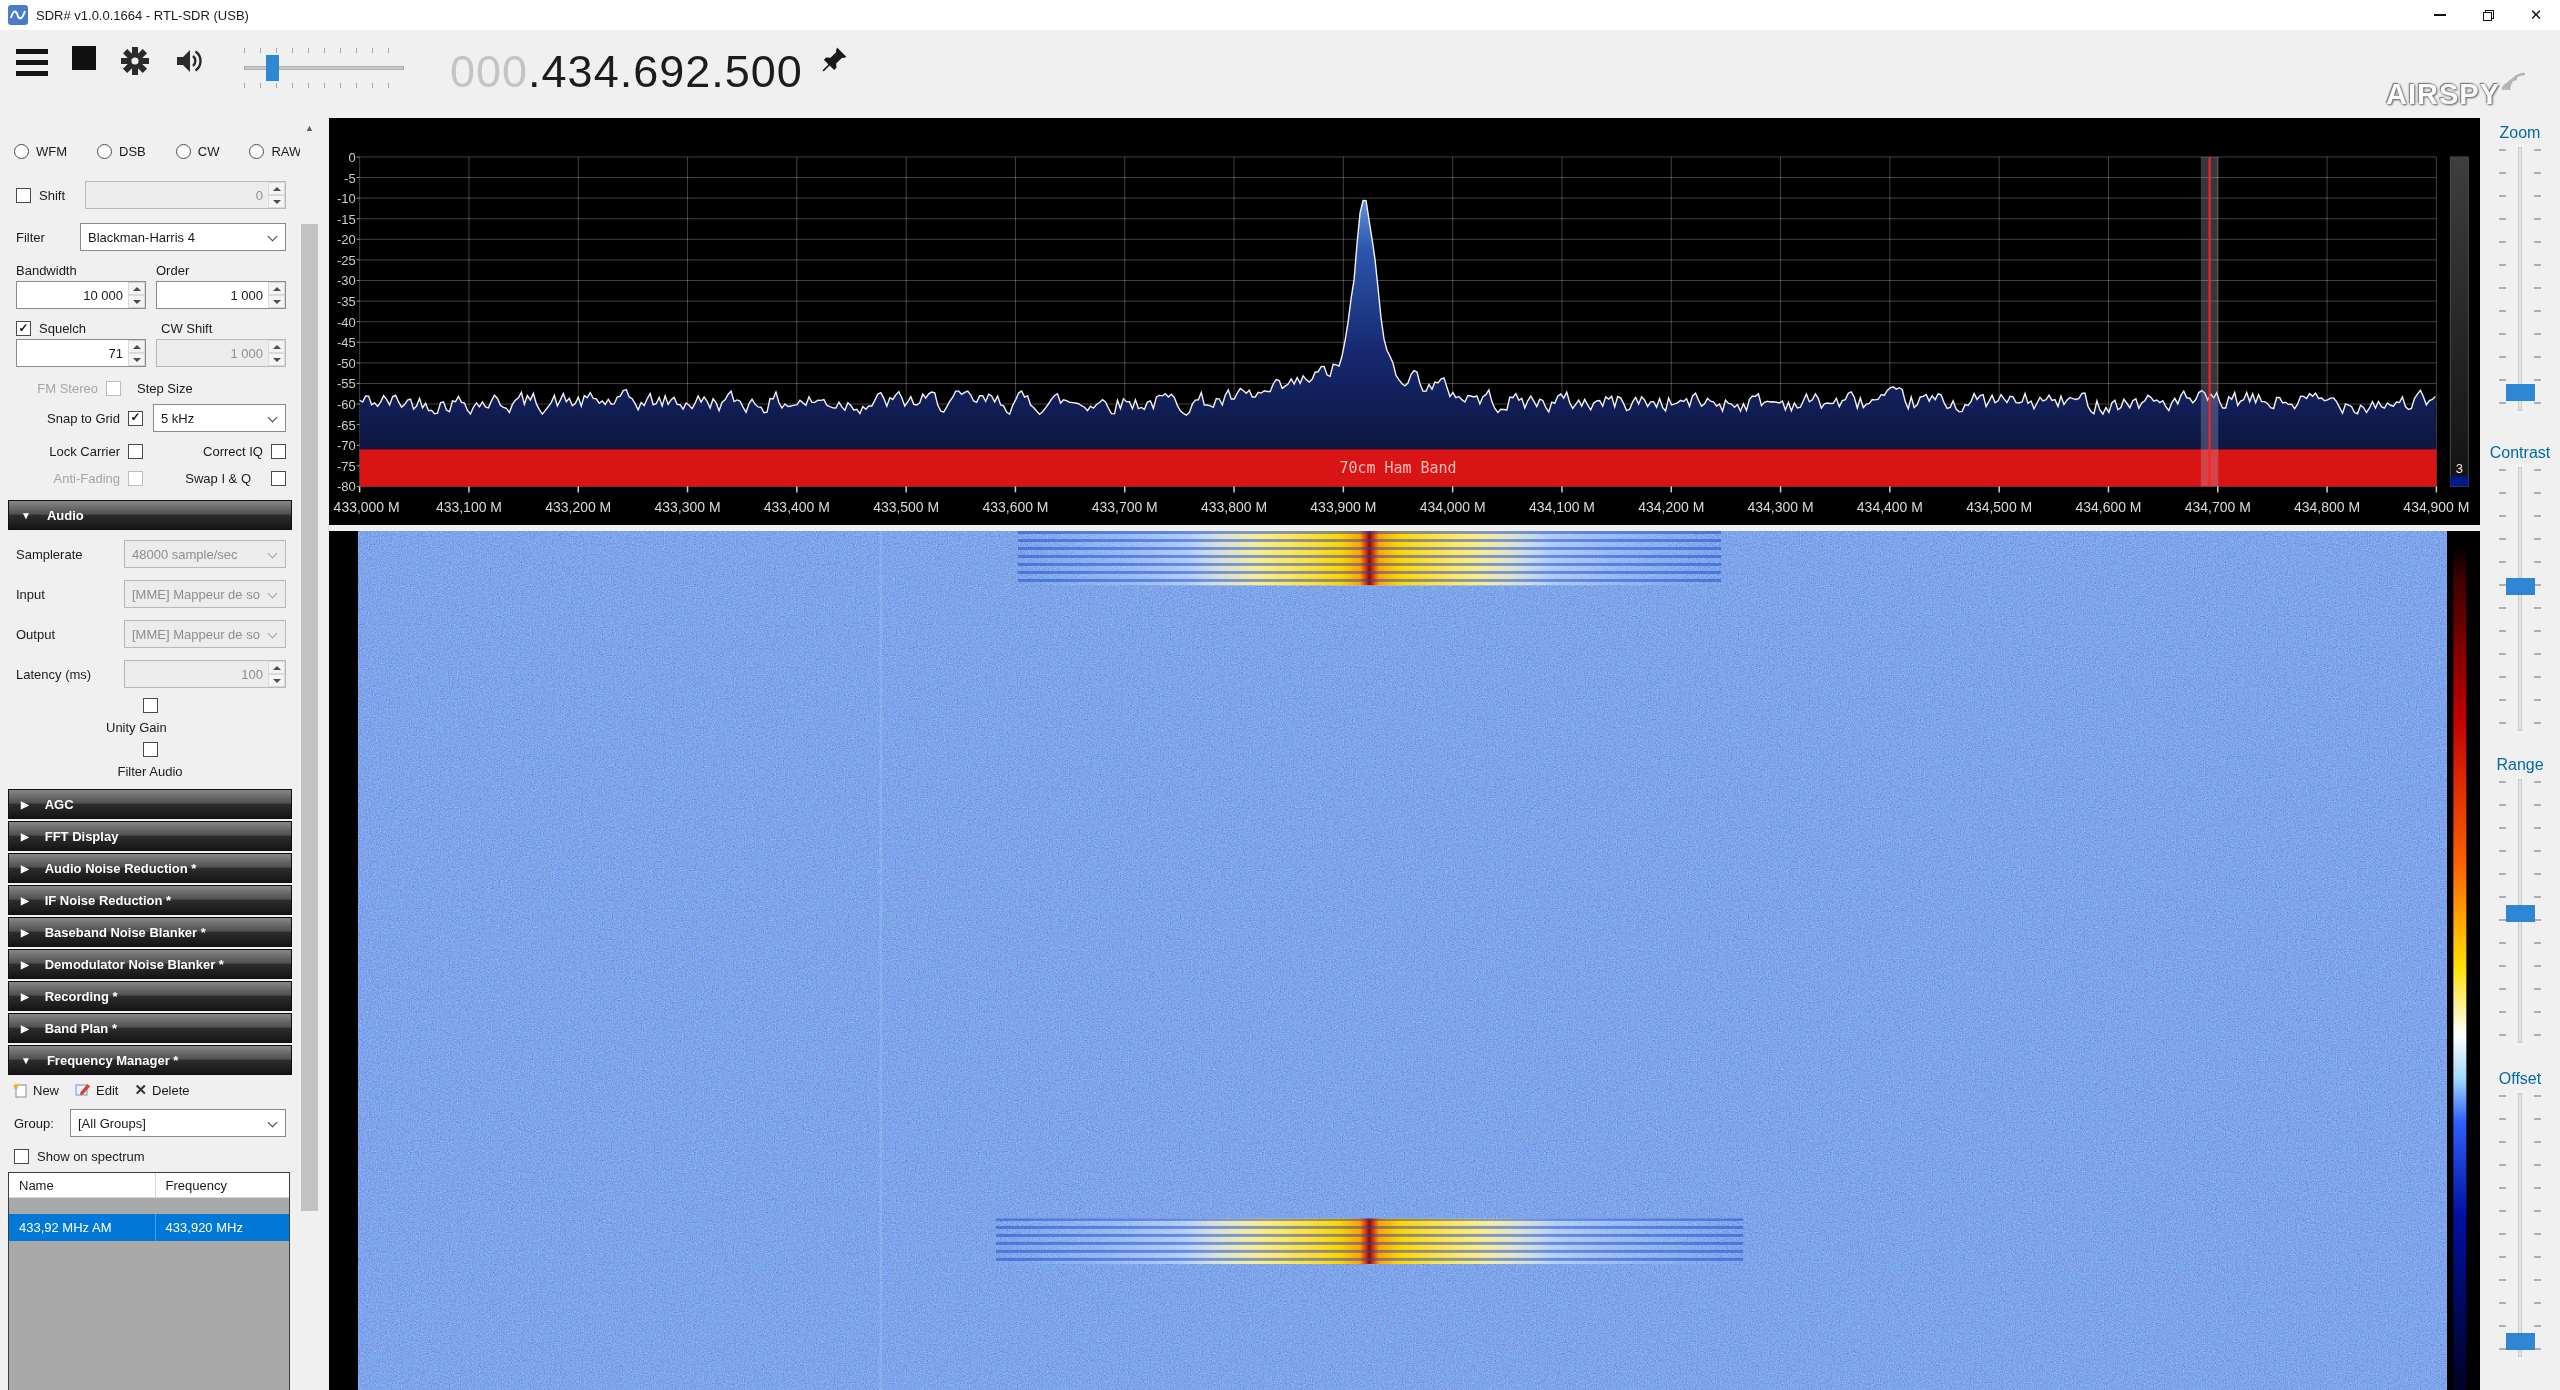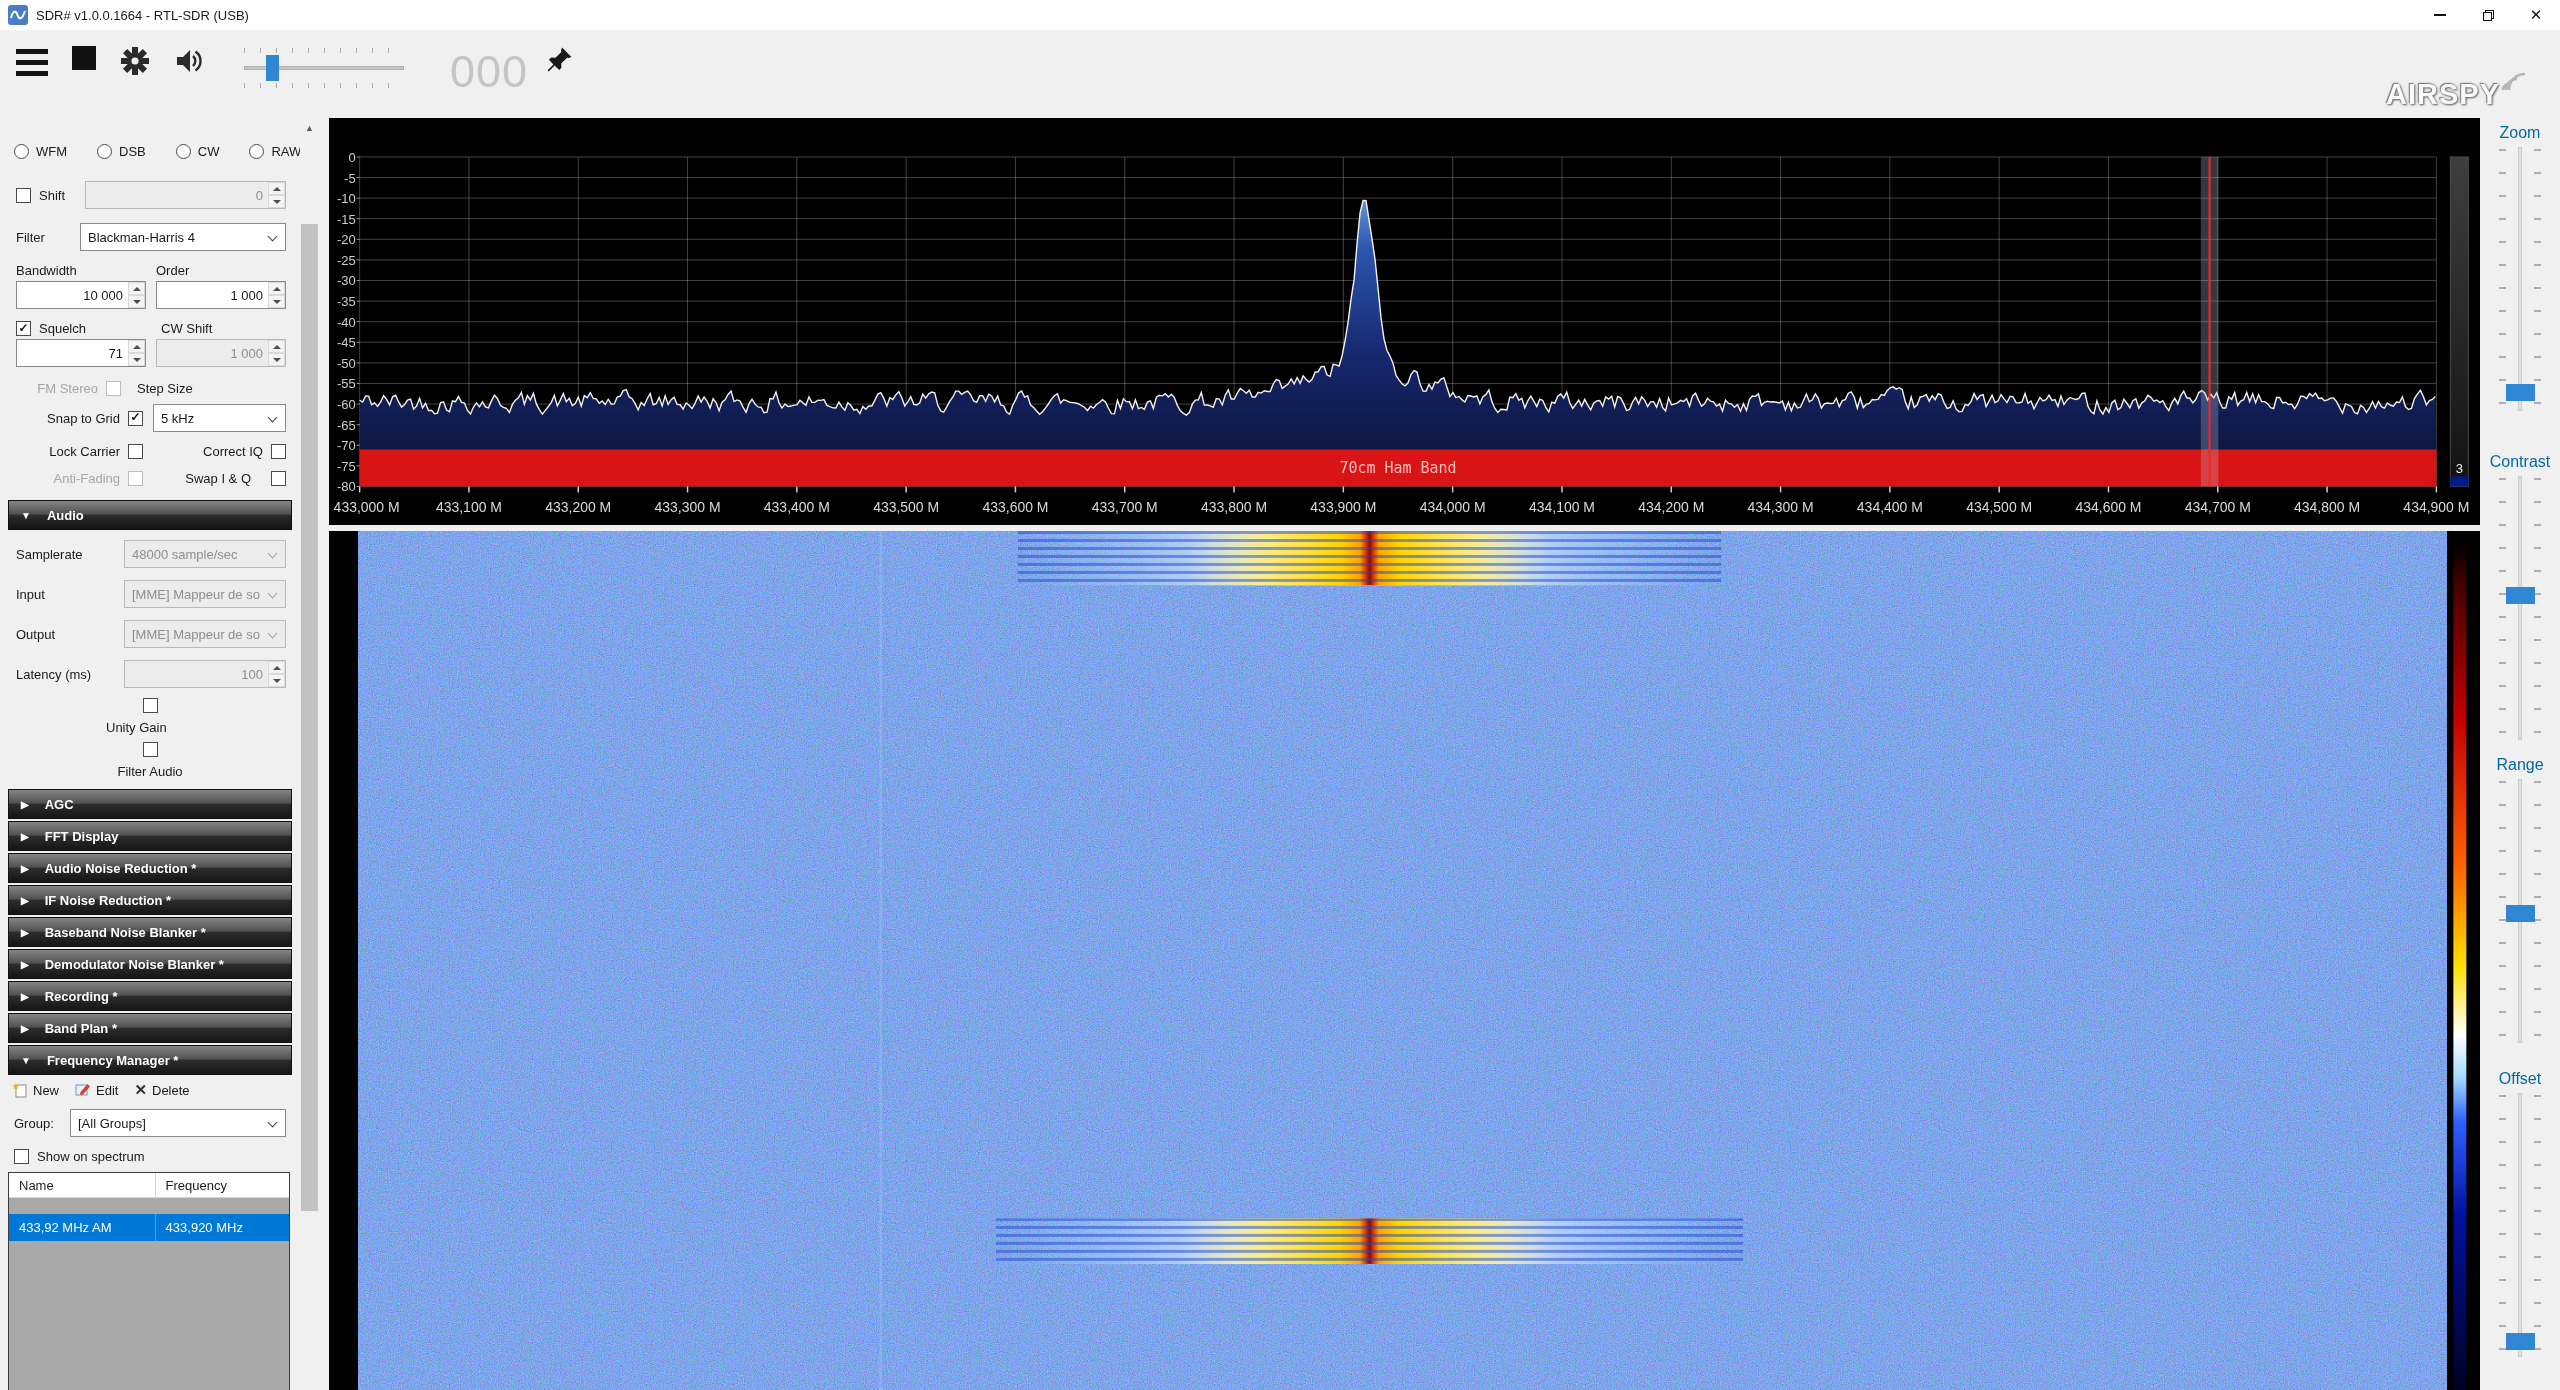--- a/index.html
+++ b/index.html
@@ -174,20 +174,21 @@
       </svg>
   </div>
   <div class="vol">
     <div class="vol-ticks" style="top:2px"></div>
     <div class="vol-track"></div>
     <div class="vol-handle" id="vol-handle" style="left: 22px;"></div>
     <div class="vol-ticks" style="bottom:2px"></div>
   </div>
   <div class="freq">
     <span class="dim">000</span>
+      <span>.434.692.500</span>
   </div>
   <span class="pin">
     <svg width="27" height="27" viewBox="0 0 26 26">
         <path fill="#1a1a1a" d="M15.5 1.5 L24.5 10.5 L21.6 11.6 L20.3 11.2 L14.6 16.9 L14.9 21 L12.7 23.2 L8.3 18.8 L2.6 24.5 L1.5 23.4 L7.2 17.7 L2.8 13.3 L5 11.1 L9.1 11.4 L14.8 5.7 L14.4 4.4 Z"></path>
       </svg>
   </span>
   <div class="airspy">
     <span class="atext">AIRSPY</span>
     <svg width="30" height="26" viewBox="0 0 30 26">
         <g stroke="#b4b4b4" stroke-width="2.6" fill="none">
@@ -697,21 +698,21 @@
   <div class="rightbar">
     <div class="vs" style="top:6px;">
       <div class="vs-label">Zoom</div>
       <div class="vs-body">
           <div class="vs-ticks l"></div>
           <div class="vs-track"></div>
           <div class="vs-ticks r"></div>
           <div class="vs-handle" style="top: 237px;"></div>
         </div>
     </div>
-    <div class="vs" style="top:335px;">
+    <div class="vs" style="top:326px;">
       <div class="vs-label">Contrast</div>
       <div class="vs-body">
           <div class="vs-ticks l"></div>
           <div class="vs-track"></div>
           <div class="vs-ticks r"></div>
           <div class="vs-handle" style="top: 111px;"></div>
         </div>
     </div>
     <div class="vs" style="top:638px;">
       <div class="vs-label">Range</div>

